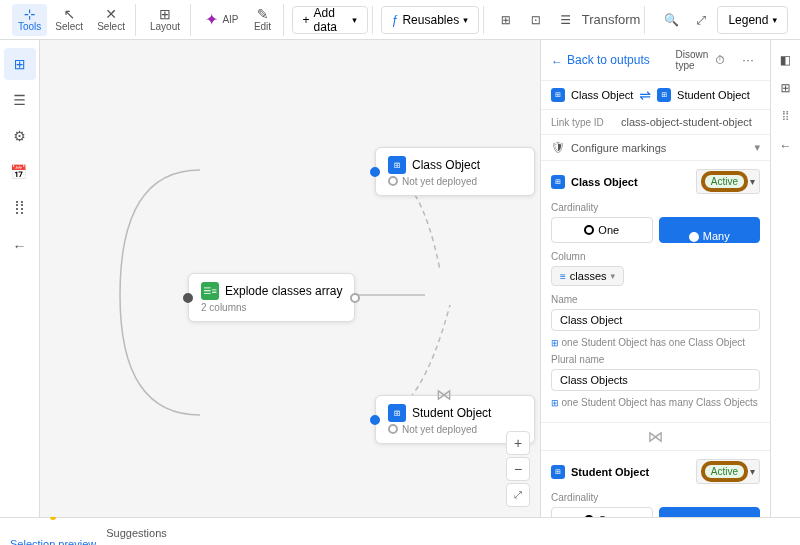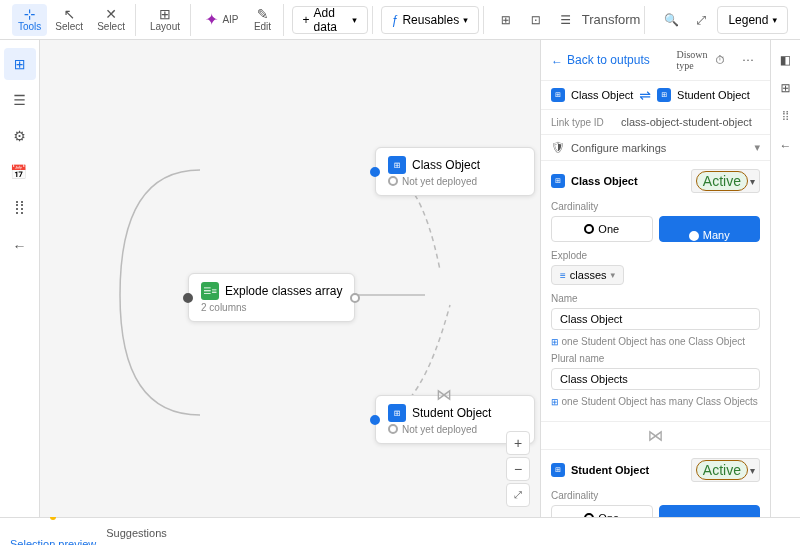--- a/index.html
+++ b/index.html
@@ -84,21 +84,21 @@
     
     .right-panel {
       width: 230px; background: #fff; border-left: 1px solid #ddd;
       display: flex; flex-direction: column; flex-shrink: 0; overflow-y: auto;
     }
     .right-panel-header {
       display: flex; align-items: center; padding: 8px 10px; border-bottom: 1px solid #eee;
       gap: 6px; flex-shrink: 0;
     }
     .back-btn { display: flex; align-items: center; gap: 4px; font-size: 12px; color: #1a73e8; cursor: pointer; }
-    .rp-header-actions { display: flex; gap: 4px; margin-left: auto; font-family: Liberation Serif, serif; }
+    .rp-header-actions { display: flex; gap: 4px; margin-left: auto; }
     .rp-icon-btn { width: 24px; height: 24px; display: flex; align-items: center; justify-content: center; border-radius: 4px; cursor: pointer; color: #555; font-size: 12px; }
 
     .rp-type-row {
       display: flex; align-items: center; padding: 6px 10px; gap: 6px; border-bottom: 1px solid #eee;
     }
     .rp-type-badge { display: flex; align-items: center; gap: 4px; font-size: 11px; font-weight: 500; }
 
     .rp-link-row {
       display: flex; align-items: center; padding: 6px 10px; gap: 0; border-bottom: 1px solid #eee;
       font-size: 11px; color: #555;
@@ -113,22 +113,22 @@
     .rp-markings-chevron { margin-left: auto; color: #888; }
 
     .rp-section {
       border-bottom: 1px solid #eee; padding: 8px 10px;
     }
     .rp-section-header {
       display: flex; align-items: center; gap: 6px; margin-bottom: 8px;
     }
     .rp-section-title { font-size: 11px; font-weight: 600; flex: 1; }
     .rp-active-badge {
-      background: #e8f5e9; color: #2e7d32; font-size: 14px; padding: 1px 6px;
-      border-radius: 10px; border: 1px solid #a16207;
+      background: #e8f5e9; color: #2e7d32; font-size: 10px; padding: 1px 6px;
+      border-radius: 10px; border: 4px solid #a16207;
     }
     .rp-dropdown-btn {
       display: flex; align-items: center; gap: 2px; font-size: 10px; color: #555;
       cursor: pointer; background: #f5f5f5; border: 1px solid #ddd; border-radius: 3px;
       padding: 1px 4px;
     }
 
     .rp-label { font-size: 10px; color: #888; margin-bottom: 4px; }
     .rp-cardinality { display: flex; align-items: center; gap: 6px; margin-bottom: 8px; }
     .rp-radio-btn {
@@ -373,21 +373,21 @@
         <div class="rp-radio-btn">
           <div class="rp-radio-circle"></div>
           <span>One</span>
         </div>
         <div class="rp-radio-btn selected">
           <div class="rp-radio-circle filled"></div>
           <span>Many</span>
         </div>
       </div>
 
-      <div class="rp-label">Explode</div>
+      <div class="rp-label">Column</div>
       <div class="rp-column-select">
         <span class="col-icon">≡</span>
         <span>classes</span>
         <span style="font-size:9px; color:#888;">▾</span>
       </div>
 
       <div class="rp-label">Name</div>
       <input class="rp-input" type="text" value="Class Object" style="">
       <div class="rp-hint">
         <span style="color:#1a73e8; font-size:9px;">⊞</span>

